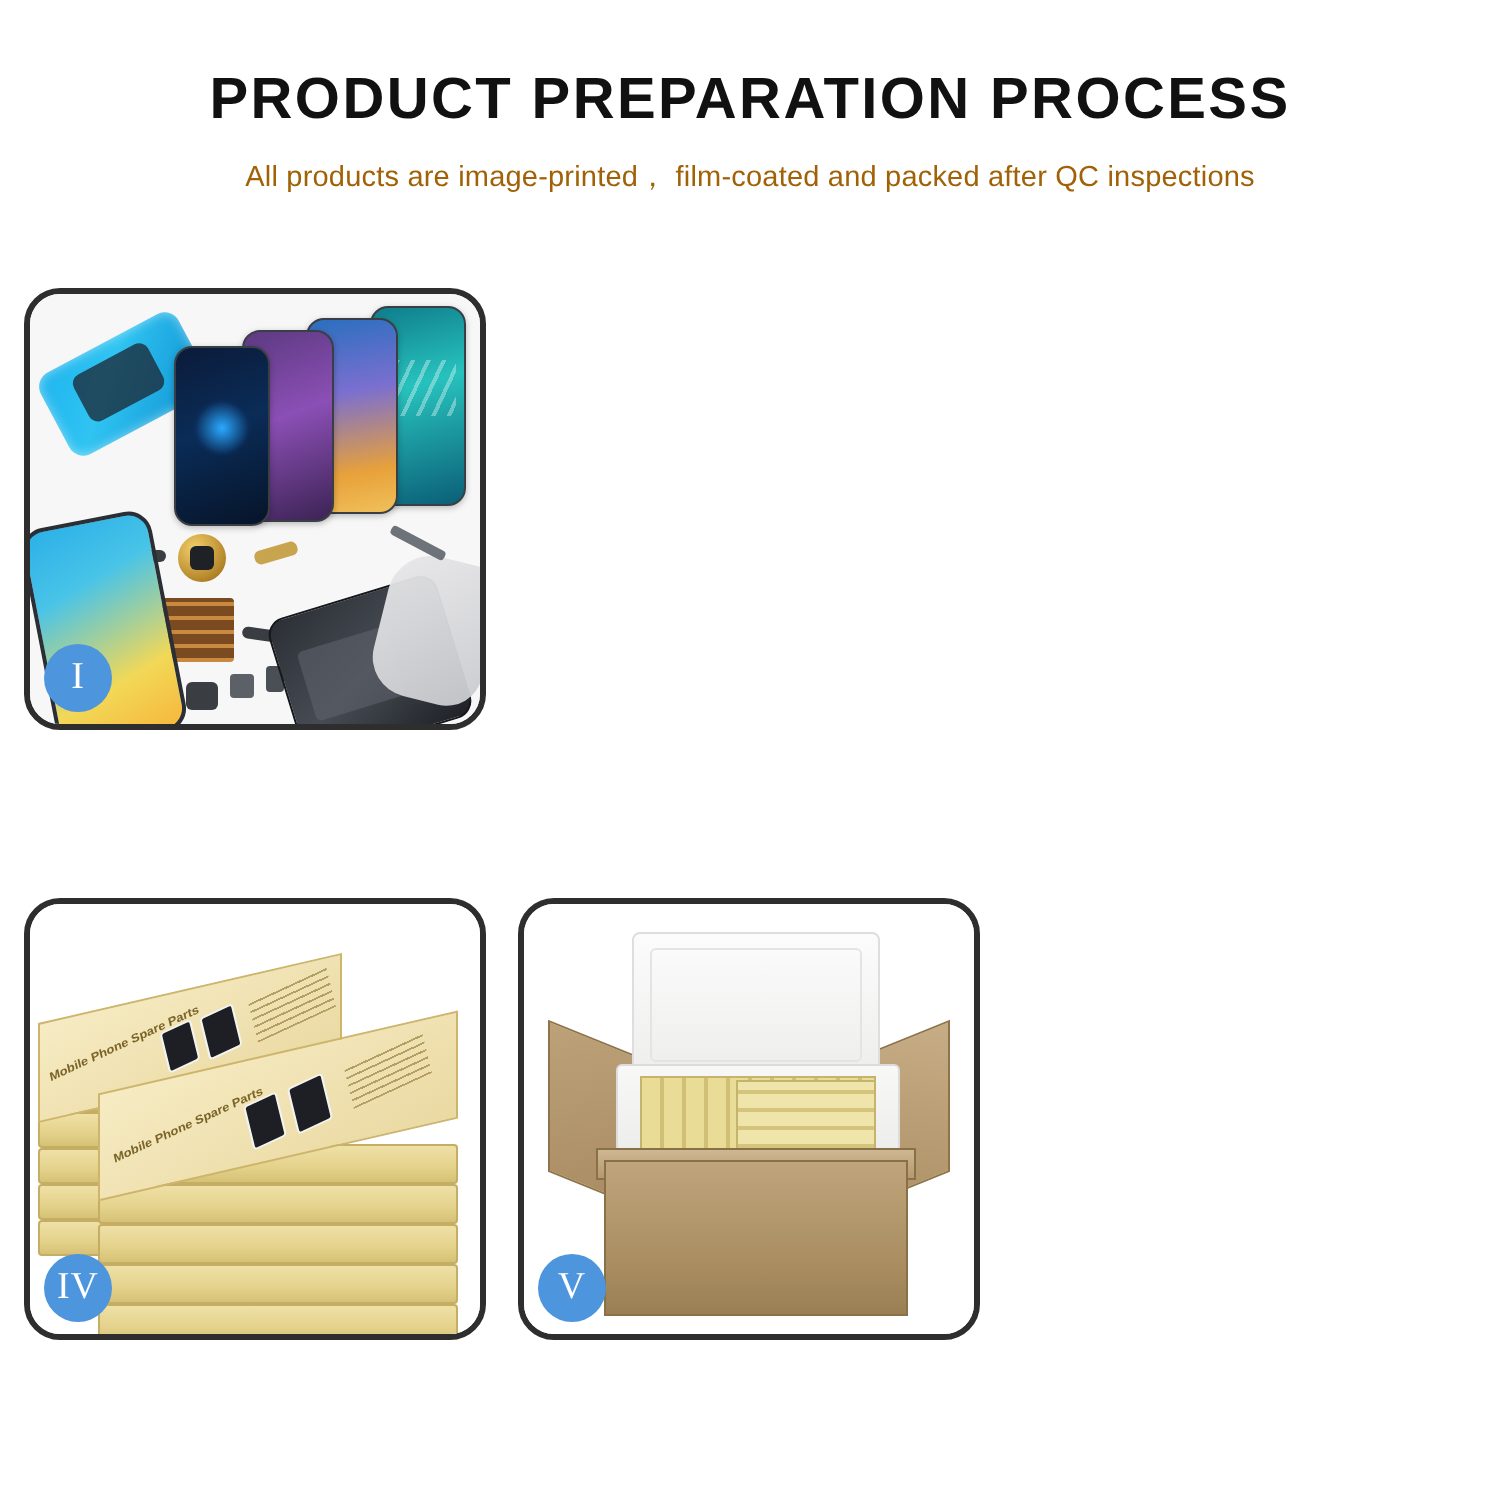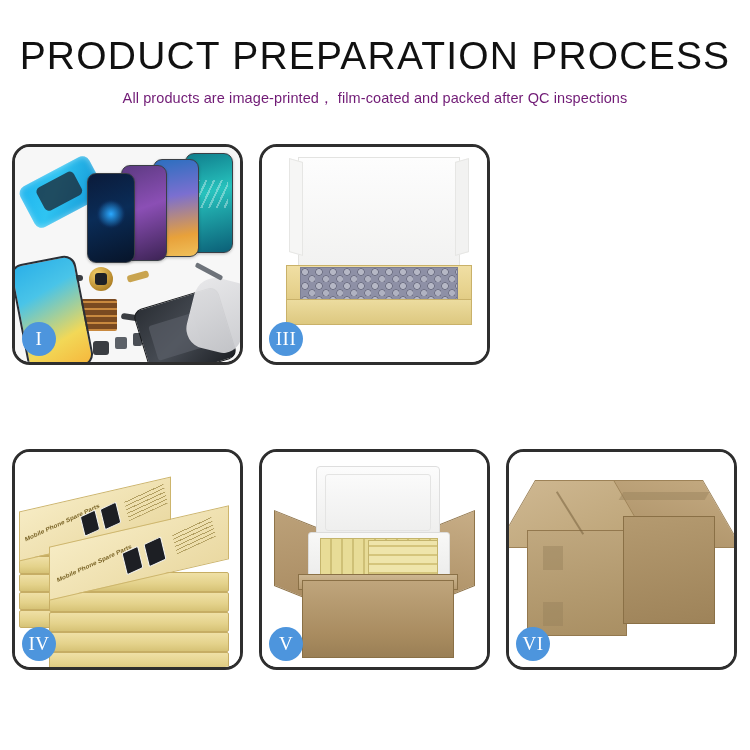--- a/index.html
+++ b/index.html
@@ -7,26 +7,26 @@
     width:750px;height:750px;background:#ffffff;
     font-family:"Liberation Sans", sans-serif;
     overflow:hidden;
   }
   .page{position:relative;width:750px;height:750px;}
 
   
   .header{position:absolute;left:0;top:0;width:750px;text-align:center;}
   .title{
     margin-top:36px;
-    font-size:39px;letter-spacing:1.2px;color:#111;
-    font-weight:400;line-height:1;
+    font-size:29px;letter-spacing:1.2px;color:#111;
+    font-weight:700;line-height:1;
     font-family:"Liberation Sans", sans-serif;
   }
   .subtitle{
-    margin-top:14px;font-size:14.5px;color:#701a75;font-weight:400;letter-spacing:.1px;
+    margin-top:14px;font-size:14.5px;color:#a16207;font-weight:400;letter-spacing:.1px;
   }
 
   
   .grid{position:absolute;left:12px;top:144px;width:726px;}
   .row{display:flex;gap:16px;}
   .row + .row{margin-top:84px;}
   .panel{
     position:relative;width:231px;height:221px;
     border:3px solid #2e2e2e;border-radius:18px;
     background:#ffffff;overflow:hidden;
@@ -245,29 +245,20 @@
           <div class="part" style="left:100px;top:190px;width:12px;height:12px;border-radius:2px;background:#5c6168;"></div>
           <div class="part" style="left:118px;top:186px;width:9px;height:13px;border-radius:2px;background:#4a4e55;"></div>
           <div class="backplate"></div>
           <div class="hand"></div>
           <div class="tool"></div>
         </div>
         <div class="badge">I</div>
       </div>
 
 
-      <div class="panel">
-        <div class="stage p3">
-          <div class="lid3"></div>
-          <div class="tray3"></div>
-          <div class="foam3"></div>
-          <div class="tray3-front"></div>
-        </div>
-        <div class="badge">III</div>
-      </div>
 
     </div>
 
     <div class="row">
 
       <div class="panel">
         <div class="stage p4">
           <div class="stack">
 
             <div class="sbox" style="left:0px;top:62px;width:104px;height:16px;"></div>
@@ -308,29 +299,16 @@
           <div class="foamLid"></div>
           <div class="foamBox"></div>
           <div class="yellowRows"></div>
           <div class="yellowRows2"></div>
           <div class="cartonRim"></div>
           <div class="cartonBody"></div>
         </div>
         <div class="badge">V</div>
       </div>
 
-      <div class="panel">
-        <div class="stage p6">
-          <div class="boxTop"></div>
-          <div class="boxTopB"></div>
-          <div class="boxFrontL"></div>
-          <div class="boxFrontR"></div>
-          <div class="seam" style="left:60px;top:36px;width:2px;height:50px;transform:rotate(-32deg);"></div>
-          <div class="tape" style="left:34px;top:94px;width:20px;height:24px;"></div>
-          <div class="tape" style="left:34px;top:150px;width:20px;height:24px;"></div>
-          <div class="tape" style="left:112px;top:40px;width:86px;height:8px;transform:skewX(-30deg);"></div>
-        </div>
-        <div class="badge">VI</div>
-      </div>
 
     </div>
   </div>
 </div>
 
 </body></html>

